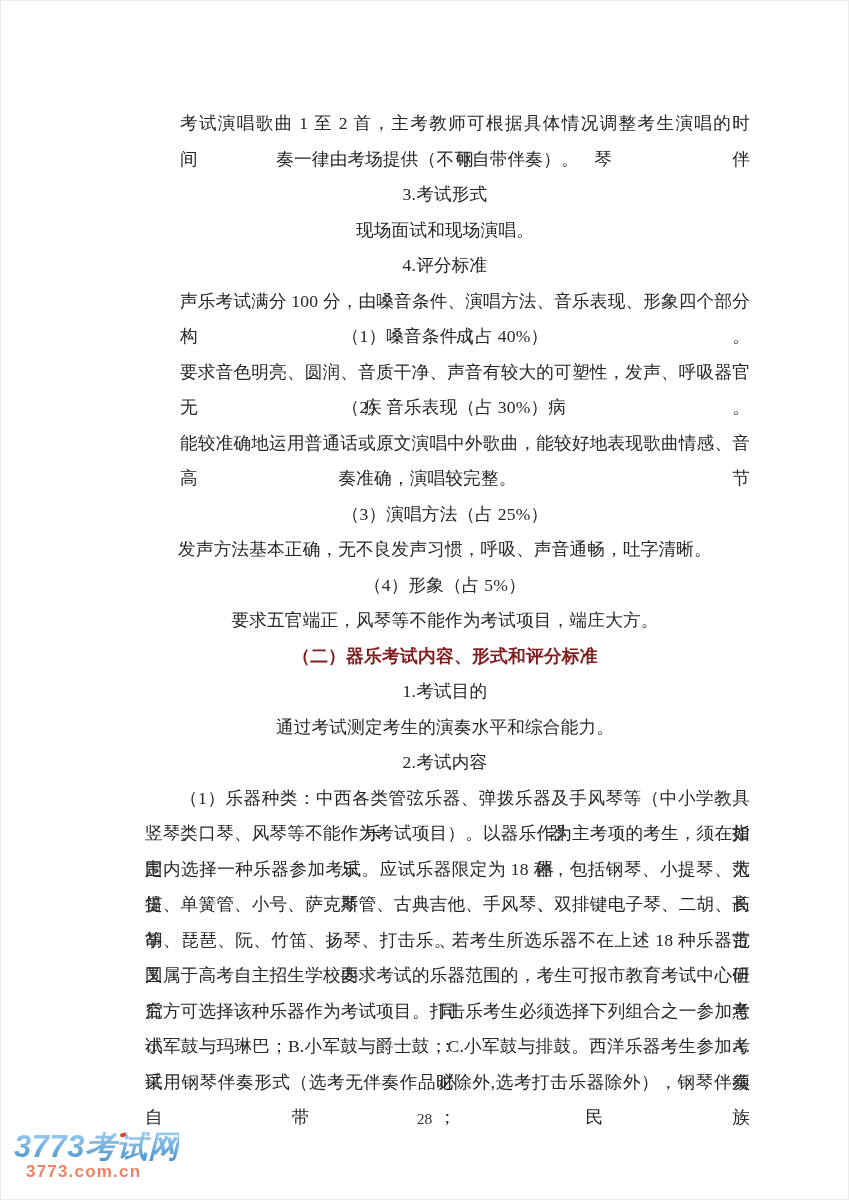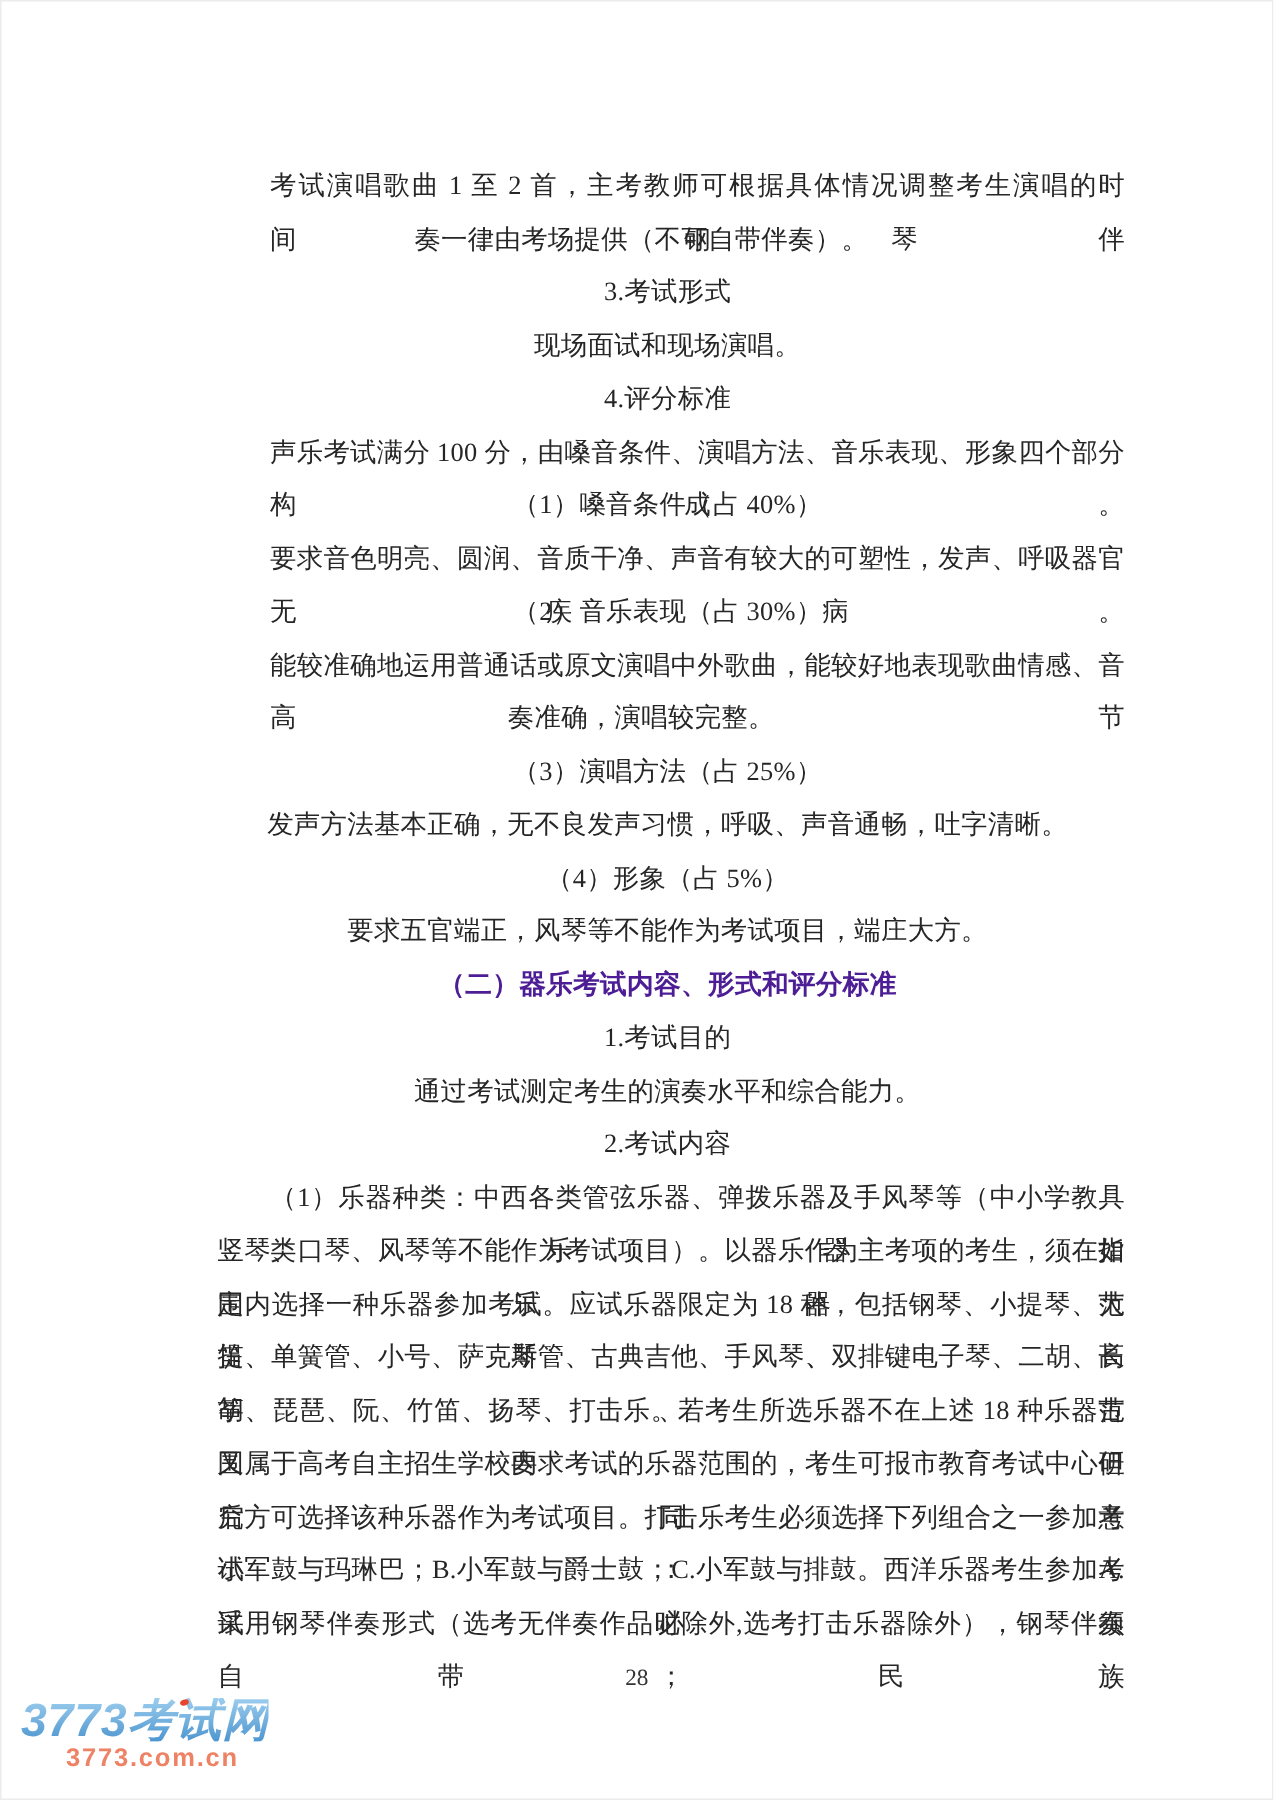--- a/index.html
+++ b/index.html
@@ -32,21 +32,21 @@
   .line.fill {
     text-align: justify;
     text-align-last: justify;
     text-justify: inter-character;
     margin-left: 40px;
   }
   .line.bold {
     font-family: "Liberation Sans", "DejaVu Sans", sans-serif;
     font-weight: 700;
     font-size: 17.8px;
-    color: #4c1d95;
+    color: #7f1d1d;
   }
   .page-number {
     position: absolute;
     top: 1110px; left: 0; width: 849px;
     text-align: center;
     font-size: 15.5px;
     color: #333333;
   }
   .watermark {
     position: absolute;
@@ -61,21 +61,21 @@
     line-height: 29px;
     letter-spacing: 0.5px;
     background: linear-gradient(180deg, var(--wm-top, #9ccdee) 0%, var(--wm-bottom, #4e96cf) 100%);
     -webkit-background-clip: text;
     background-clip: text;
     color: transparent;
     filter: blur(0.3px);
   }
   .wm-url {
     display: block;
-    margin-left: 30px;
+    margin-left: 12px;
     margin-top: 1px;
     font-family: "Liberation Sans", "DejaVu Sans", sans-serif;
     font-weight: 700;
     font-size: 17px;
     letter-spacing: 1.2px;
     color: var(--wm-url, #ee8265);
     filter: blur(0.3px);
   }
   .wm-dot {
     position: absolute;

